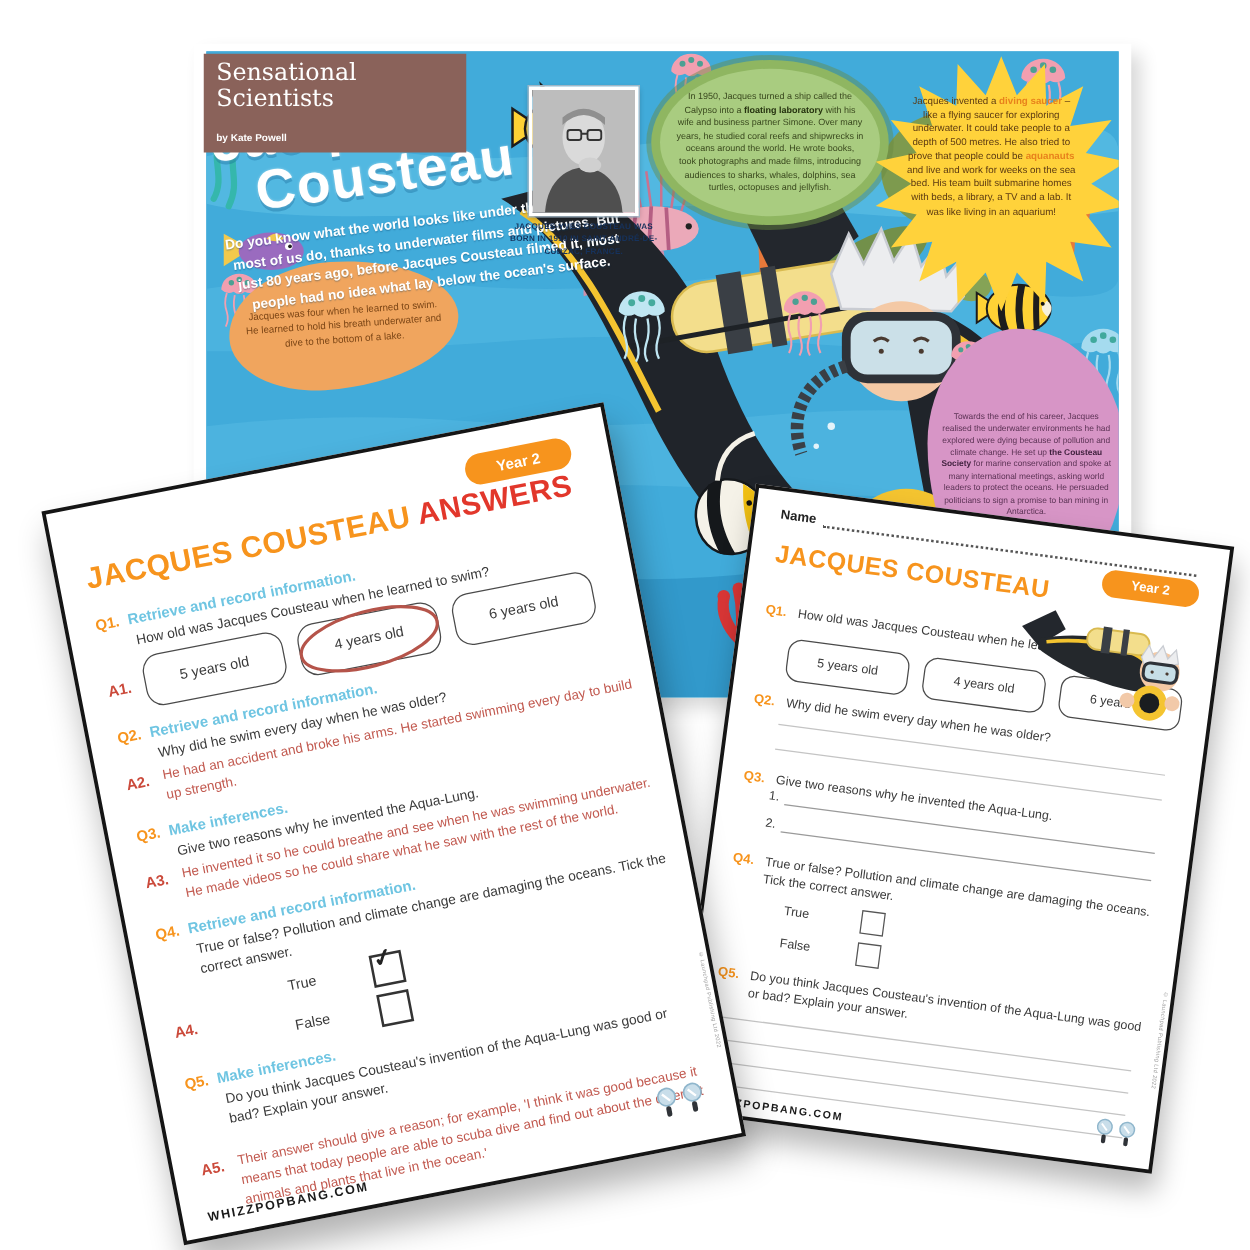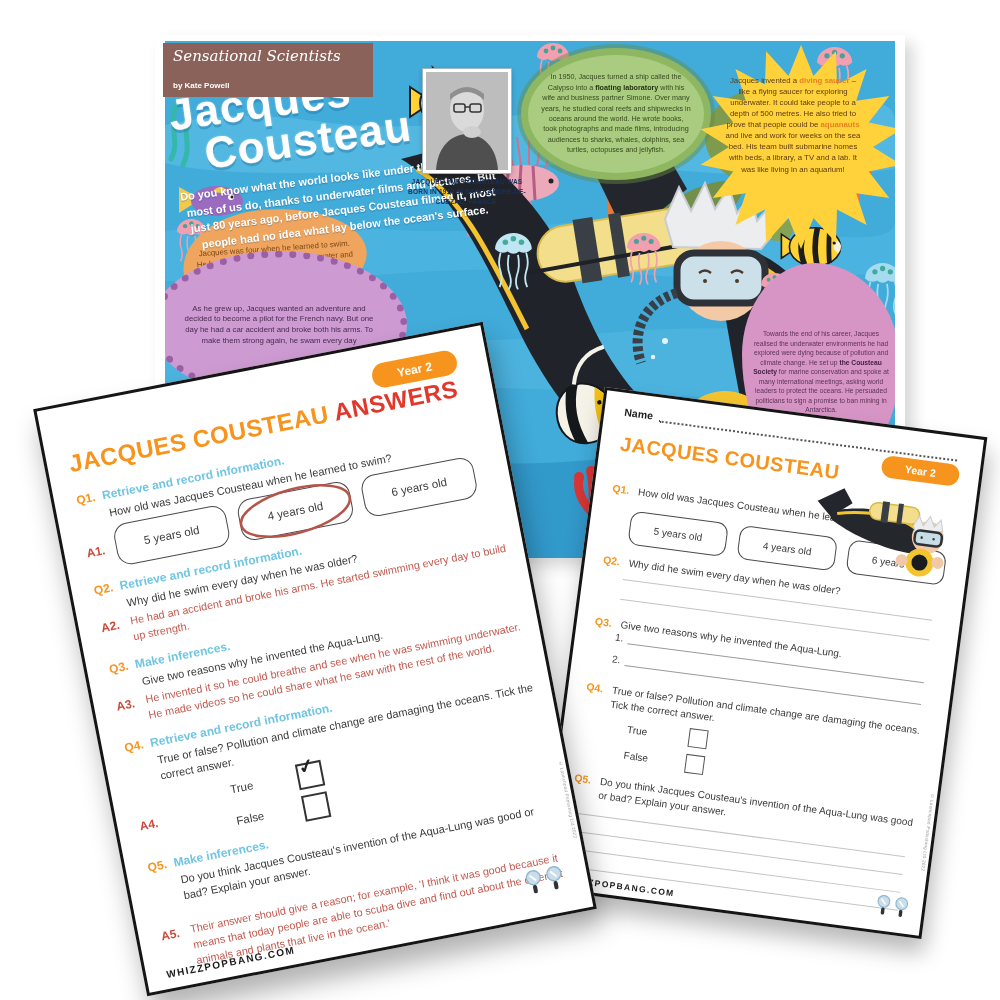--- a/index.html
+++ b/index.html
@@ -6,21 +6,21 @@
   body{width:1000px;height:1000px;background:#ffffff;position:relative;overflow:hidden;
        font-family:"Liberation Sans", sans-serif;}
 
   
   .mag{position:absolute;left:155px;top:35px;width:750px;height:523px;background:#fff;
        box-shadow:8px 8px 14px rgba(0,0,0,.16);z-index:1;}
   .ocean{position:absolute;left:10px;top:6px;right:10px;bottom:0;background:#41ABDA;overflow:hidden;}
   .scene-svg{position:absolute;inset:0;width:100%;height:100%;}
   .ribbon{position:absolute;left:8px;top:8px;width:190px;background:#8A625A;color:#fff;
           padding:5px 10px 7px;z-index:6;}
-  .ribbon .script{font-family:"DejaVu Serif", serif;font-style:italic;font-size:15px;line-height:1.1;}
+  .ribbon .script{font-family:"DejaVu Serif", serif;font-size:19px;line-height:1.1;}
   .ribbon .by{font-size:8px;font-weight:bold;margin-top:16px;}
   .mag-title{position:absolute;left:6px;top:36px;transform:rotate(-8deg);color:#fff;font-weight:bold;
           font-size:44px;line-height:.98;letter-spacing:1px;z-index:4;
           text-shadow:0 3px 0 rgba(20,100,150,.35), 0 0 2px rgba(255,255,255,.5);}
   .mag-title .l2{margin-left:30px;}
   .mag-intro{position:absolute;left:12px;top:128px;width:330px;transform:rotate(-7deg);color:#fff;
           font-weight:bold;font-size:11px;line-height:1.5;text-align:center;z-index:4;
           text-shadow:0 1px 1px rgba(0,60,100,.35);}
   .photo{position:absolute;left:258px;top:28px;width:88px;z-index:5;}
   .photo-frame{border:3px solid #fff;outline:1px solid #9FB6C6;box-shadow:0 2px 5px rgba(0,0,0,.3);
@@ -314,21 +314,20 @@
     </div>
 
     <div class="bubble bubble-pink">
       <div>
         <span>Towards the end of his career, Jacques realised the underwater environments he had explored were dying because of pollution and climate change. He set up </span><span class="b-pink">the Cousteau Society</span><span> for marine conservation and spoke at many international meetings, asking world leaders to protect the oceans. He persuaded politicians to sign a promise to ban mining in Antarctica.</span>
       </div>
     </div>
 
     <div class="bubble bubble-orange">Jacques was four when he learned to swim. He learned to hold his breath underwater and dive to the bottom of a lake.</div>
 
-    <div class="bubble bubble-purple">As he grew up, Jacques wanted an adventure and decided to become a pilot for the French navy. But one day he had a car accident and broke both his arms. To make them strong again, he swam every day</div>
   </div>
 </div>
 
 <div class="sheet sheet-questions">
   <div class="namerow">
     <span>Name</span>
     <span class="namedots"></span>
   </div>
   <div class="badge">Year 2</div>
   <div class="ws-title">JACQUES COUSTEAU</div>

